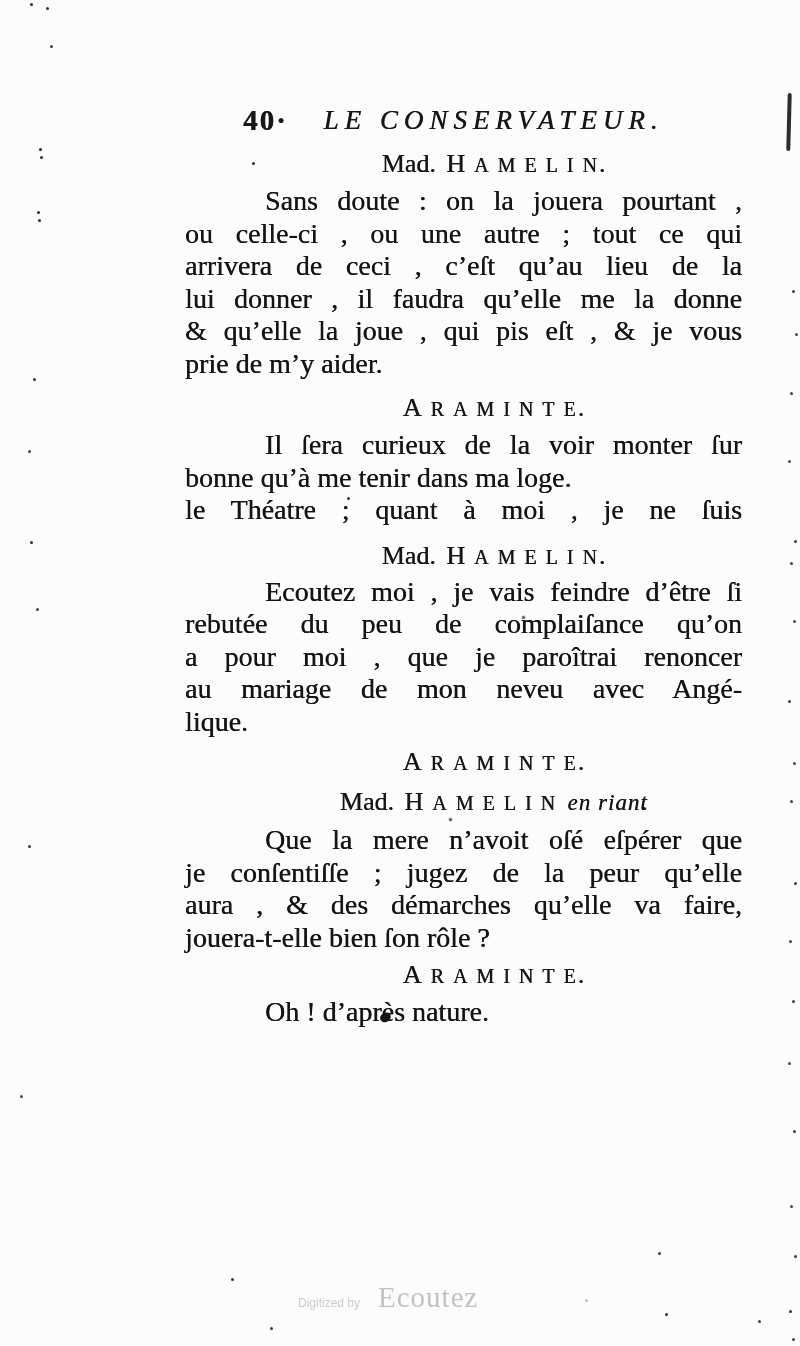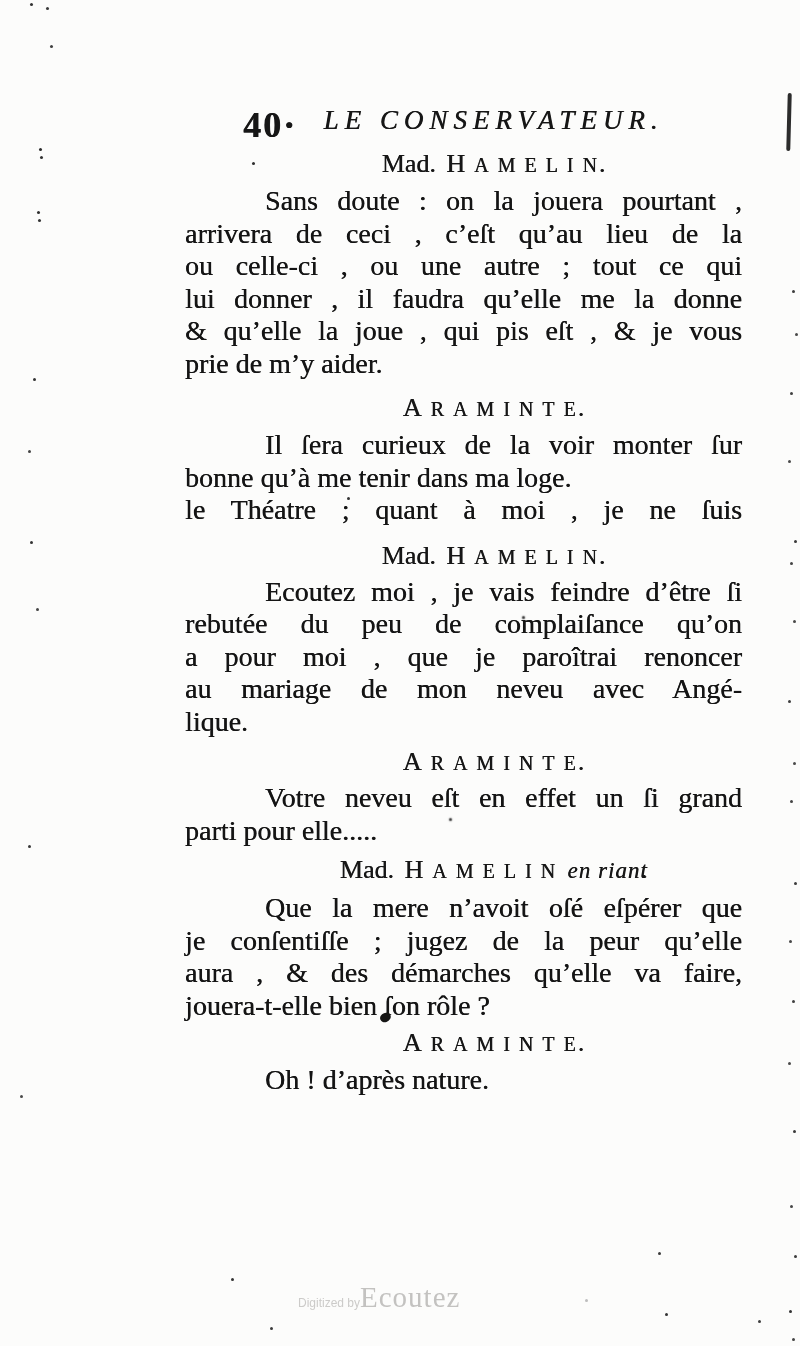--- a/index.html
+++ b/index.html
@@ -22,21 +22,21 @@
   .running-header{
     position:relative;
     margin-top:100px;
     height:40px;
     text-align:center;
     padding-left:60px;
   }
   .pagenum{
     position:absolute;
     left:58px;top:4px;
-    font-size:36px;
+    font-size:29px;
     font-weight:bold;
     letter-spacing:2px;
     text-shadow:0.4px 0.3px 0.4px rgba(0,0,0,.85);
   }
   .running-title{
     display:inline-block;
     font-style:italic;
     font-weight:normal;
     font-size:27px;
     letter-spacing:6px;
@@ -78,21 +78,21 @@
     text-align-last:justify;
   }
   .line.first{text-indent:80px;}
   .line.last{text-align-last:left;}
   
   .watermark{
     position:absolute;
     left:298px;top:1281px;
     display:flex;
     align-items:baseline;
-    gap:0;
+    gap:18px;
     white-space:nowrap;
     text-align:center;
   }
   .wm-pre{
     font-family:"Liberation Sans",sans-serif;
     font-size:12px;
     color:#cccbc9;
   }
   .wm-logo{
     font-family:"Liberation Serif",serif;
@@ -153,45 +153,41 @@
 
   <div class="text-block">
     <div class="running-header">
       <span class="pagenum">40·</span>
       <span class="running-title">LE CONSERVATEUR.</span>
     </div>
     <div id="dialogue">
         <div class="speaker" style="margin-top: 8px;"><span class="spk-pre">Mad.</span> <span class="spk-name">HAMELIN</span><span class="spk-period">.</span></div>
         <div class="para" style="margin-top: 4px;">
           <div class="line first">Sans doute : on la jouera pourtant ,</div>
+          <div class="line">ou celle-ci , ou une autre ; tout ce qui</div>
           <div class="line">arrivera de ceci , c’eſt qu’au lieu de la</div>
-          <div class="line">ou celle-ci , ou une autre ; tout ce qui</div>
           <div class="line">lui donner , il faudra qu’elle me la donne</div>
           <div class="line">&amp; qu’elle la joue , qui pis eſt , &amp; je vous</div>
           <div class="line last">prie de m’y aider.</div>
         </div>
         <div class="speaker" style="margin-top: 12px;"><span class="spk-name">ARAMINTE</span><span class="spk-period">.</span></div>
         <div class="para" style="margin-top: 4px;">
           <div class="line first">Il ſera curieux de la voir monter ſur</div>
           <div class="line last">bonne qu’à me tenir dans ma loge.</div>
           <div class="line">le Théatre ; quant à moi , je ne ſuis</div>
         </div>
         <div class="speaker" style="margin-top: 13px;"><span class="spk-pre">Mad.</span> <span class="spk-name">HAMELIN</span><span class="spk-period">.</span></div>
         <div class="para" style="margin-top: 3px;">
           <div class="line first">Ecoutez moi , je vais feindre d’être ſi</div>
           <div class="line">rebutée du peu de complaiſance qu’on</div>
           <div class="line">a pour moi , que je paroîtrai renoncer</div>
           <div class="line">au mariage de mon neveu avec Angé-</div>
           <div class="line last">lique.</div>
         </div>
         <div class="speaker" style="margin-top: 8px;"><span class="spk-name">ARAMINTE</span><span class="spk-period">.</span></div>
-        <div class="para" style="margin-top: 3px;">
-          <div class="line first">Votre neveu eſt en effet un ſi grand</div>
-          <div class="line last">parti pour elle.....</div>
-        </div>
         <div class="speaker" style="margin-top: 7px;"><span class="spk-pre">Mad.</span> <span class="spk-name">HAMELIN</span> <span class="spk-stage">en riant</span><span class="spk-period">.</span></div>
         <div class="para" style="margin-top: 5px;">
           <div class="line first">Que la mere n’avoit oſé eſpérer que</div>
           <div class="line">je conſentiſſe ; jugez de la peur qu’elle</div>
           <div class="line">aura , &amp; des démarches qu’elle va faire,</div>
           <div class="line last">jouera-t-elle bien ſon rôle ?</div>
         </div>
         <div class="speaker" style="margin-top: 5px;"><span class="spk-name">ARAMINTE</span><span class="spk-period">.</span></div>
         <div class="para" style="margin-top: 4px;">
           <div class="line first last">Oh ! d’après nature.</div>

